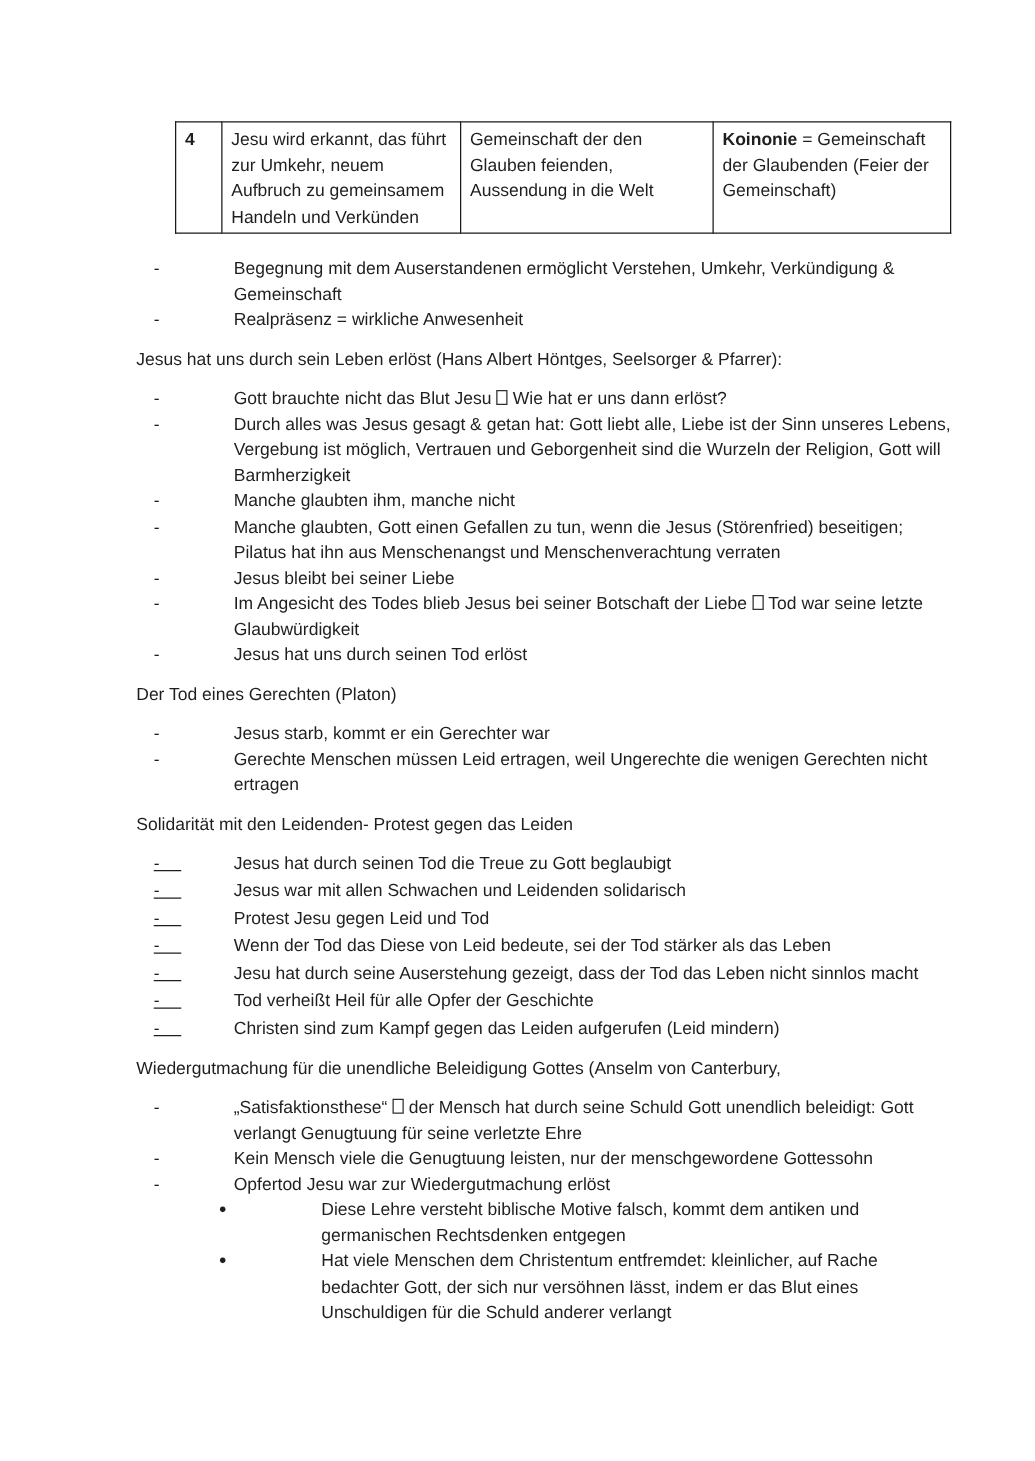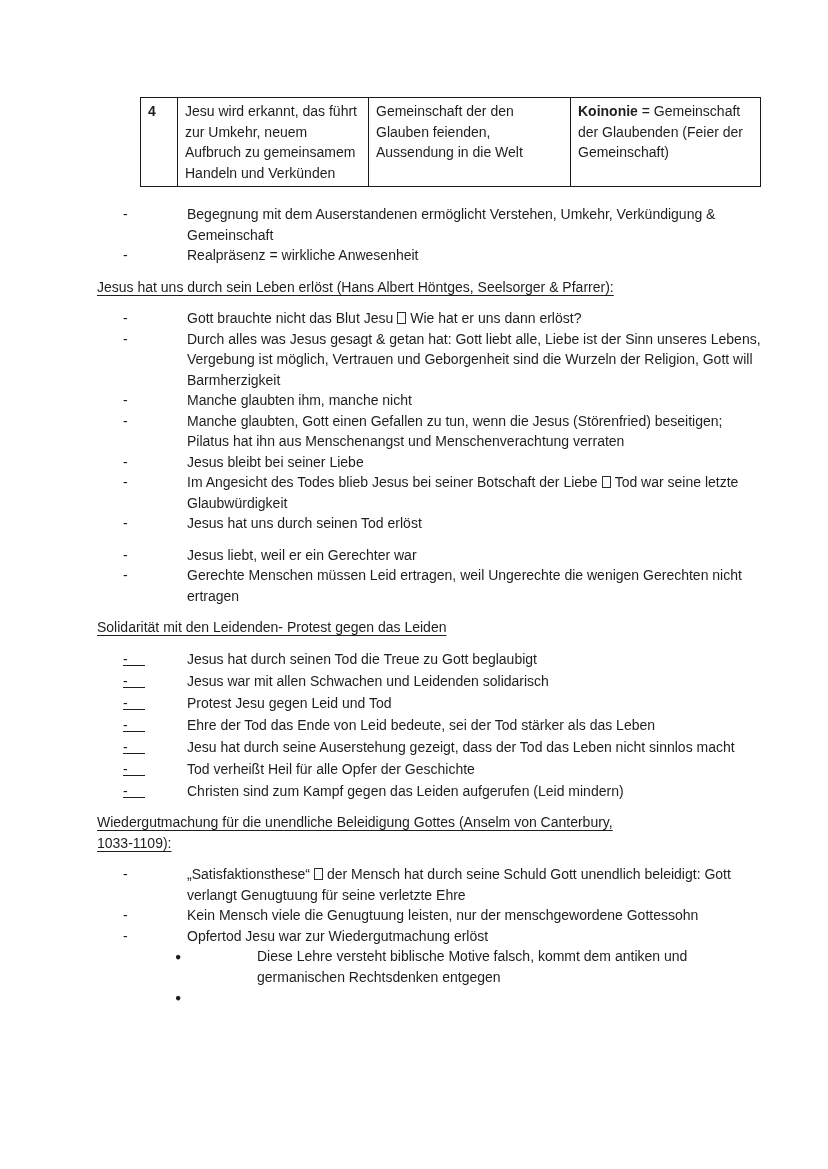--- a/index.html
+++ b/index.html
@@ -32,24 +32,23 @@
   td.c-num  { width: 37px; font-weight: bold; }
   td.c-ev   { width: 191px; }
   td.c-mean { width: 202px; }
   td.c-term { width: 190px; }
   .bold { font-weight: bold; }
 
   
   .heading {
     font-size: 14px;
     font-weight: normal;
-    text-decoration: underline;
     text-decoration-thickness: 1.3px;
     text-underline-offset: 2.5px;
-    margin: 0 0 11px 0;
+    margin: 0 0 11px 12px;
   }
   .heading .hline { display: block; }
 
   
   .list { margin: 0 0 11px 0; }
   .li { display: flex; align-items: flex-start; }
   .li .m {
     flex: none;
     width: 22px;
     margin-left: 26px;
@@ -134,24 +133,25 @@
     <div class="li">
       <span class="m">-</span>
       <div class="t"><span>Im Angesicht des Todes blieb Jesus bei seiner Botschaft der Liebe</span><span class="tofu"></span><span>Tod war seine letzte Glaubwürdigkeit</span></div>
     </div>
     <div class="li">
       <span class="m">-</span>
       <div class="t">Jesus hat uns durch seinen Tod erlöst</div>
     </div>
   </div>
 
-  <div class="list">
-    <div class="li">
-      <span class="m">-</span>
-      <div class="t">Jesus liebt, weil er ein Gerechter war</div>
+  <h2 class="heading">Der Tod eines Gerechten (Platon)</h2>
+  <div class="list">
+    <div class="li">
+      <span class="m">-</span>
+      <div class="t">Jesus starb, kommt er ein Gerechter war</div>
     </div>
     <div class="li">
       <span class="m">-</span>
       <div class="t">Gerechte Menschen müssen Leid ertragen, weil Ungerechte die wenigen Gerechten nicht ertragen</div>
     </div>
   </div>
 
   <h2 class="heading">Solidarität mit den Leidenden- Protest gegen das Leiden</h2>
   <div class="list udash">
     <div class="li">
@@ -161,55 +161,55 @@
     <div class="li">
       <span class="m">-</span>
       <div class="t">Jesus war mit allen Schwachen und Leidenden solidarisch</div>
     </div>
     <div class="li">
       <span class="m">-</span>
       <div class="t">Protest Jesu gegen Leid und Tod</div>
     </div>
     <div class="li">
       <span class="m">-</span>
-      <div class="t">Ehre der Tod das Ende von Leid bedeute, sei der Tod stärker als das Leben</div>
+      <div class="t">Wenn der Tod das Diese von Leid bedeute, sei der Tod stärker als das Leben</div>
     </div>
     <div class="li">
       <span class="m">-</span>
       <div class="t">Jesu hat durch seine Auserstehung gezeigt, dass der Tod das Leben nicht sinnlos macht</div>
     </div>
     <div class="li">
       <span class="m">-</span>
       <div class="t">Tod verheißt Heil für alle Opfer der Geschichte</div>
     </div>
     <div class="li">
       <span class="m">-</span>
       <div class="t">Christen sind zum Kampf gegen das Leiden aufgerufen (Leid mindern)</div>
     </div>
   </div>
 
   <h2 class="heading">
     <span class="hline">Wiedergutmachung für die unendliche Beleidigung Gottes (Anselm von Canterbury,</span>
-    <span class="hline">1033-1109):</span>
   </h2>
   <div class="list">
     <div class="li">
       <span class="m">-</span>
       <div class="t"><span>„Satisfaktionsthese“</span><span class="tofu"></span><span>der Mensch hat durch seine Schuld Gott unendlich beleidigt: Gott verlangt Genugtuung für seine verletzte Ehre</span></div>
     </div>
     <div class="li">
       <span class="m">-</span>
       <div class="t">Kein Mensch viele die Genugtuung leisten, nur der menschgewordene Gottessohn</div>
     </div>
     <div class="li">
       <span class="m">-</span>
       <div class="t">Opfertod Jesu war zur Wiedergutmachung erlöst</div>
     </div>
     <div class="li sub">
       <span class="m">●</span>
       <div class="t">Diese Lehre versteht biblische Motive falsch, kommt dem antiken und germanischen Rechtsdenken entgegen</div>
     </div>
     <div class="li sub">
       <span class="m">●</span>
+      <div class="t">Hat viele Menschen dem Christentum entfremdet: kleinlicher, auf Rache bedachter Gott, der sich nur versöhnen lässt, indem er das Blut eines Unschuldigen für die Schuld anderer verlangt</div>
     </div>
   </div>
 
 </div>
 
 </body></html>

